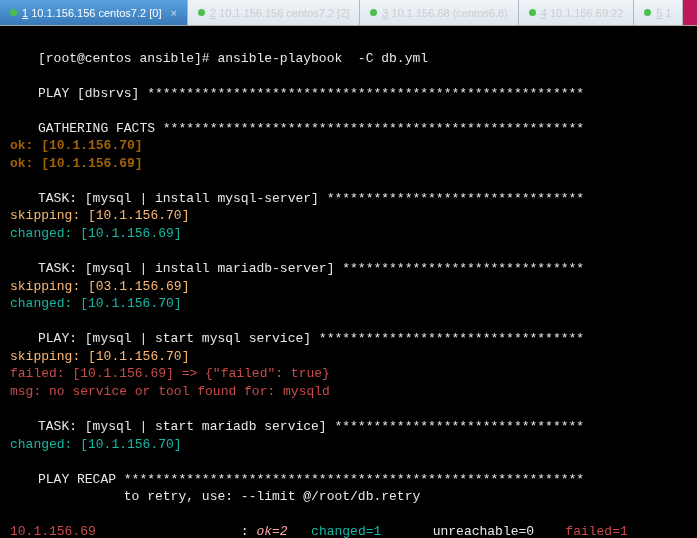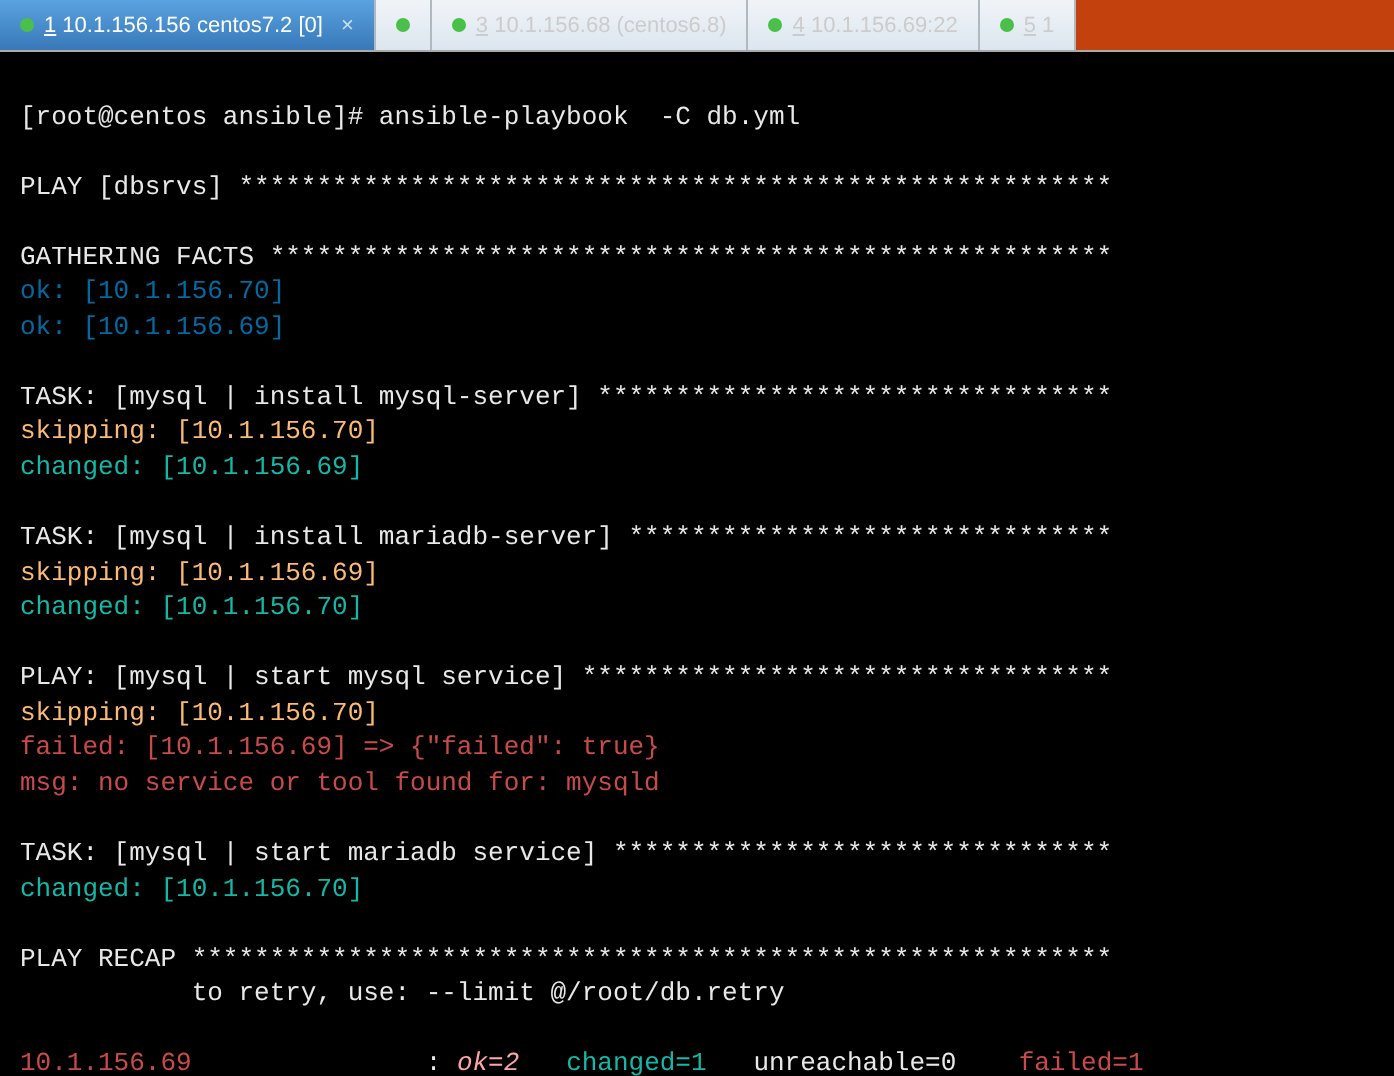--- a/index.html
+++ b/index.html
@@ -5,21 +5,21 @@
     * { margin: 0; padding: 0; box-sizing: border-box; }
     body {
       font-family: "Consolas", "Courier New", monospace;
       font-size: 13px;
       background: #000;
       color: #ccc;
       width: 697px;
     }
     .tab-bar {
       display: flex;
-      background: #c2410c;
+      background: #be185d;
       height: 26px;
       border-bottom: 1px solid #aaa;
     }
     .tab {
       display: flex;
       align-items: center;
       padding: 0 10px;
       height: 100%;
       border-right: 1px solid #b0b8c0;
       font-size: 11px;
@@ -43,38 +43,39 @@
       margin-left: 4px;
     }
     .tab.active .dot { background: #4abf4a; }
     .u { text-decoration: underline; }
     .terminal {
       background: #000;
       padding: 6px 10px 14px 10px;
       line-height: 1.35;
       white-space: pre;
     }
-    .white { color: #e8e8e8; }
-    .green { color: #0369a1; }
+    .white { color: #e8e8e8; margin-left: 28px; }
+    .green { color: #a16207; font-weight: bold; }
     .dgreen { color: #fca5a5; font-style: italic; }
     .yellow { color: #14b8a6; }
     .cyan { color: #fdba74; }
     .red { color: #c94a4a; }
   </style>
 </head>
 <body>
 
 <div class="tab-bar">
   <div class="tab active">
     <span class="dot"></span>
     <span><span class="u">1</span><span> 10.1.156.156 centos7.2 [0]</span></span>
     <span class="close-x">×</span>
   </div>
   <div class="tab">
     <span class="dot"></span>
+    <span><span class="u">2</span><span> 10.1.156.156 centos7.2 [2]</span></span>
   </div>
   <div class="tab">
     <span class="dot"></span>
     <span><span class="u">3</span><span> 10.1.156.68 (centos6.8)</span></span>
   </div>
   <div class="tab">
     <span class="dot"></span>
     <span><span class="u">4</span><span> 10.1.156.69:22</span></span>
   </div>
   <div class="tab">
@@ -90,21 +91,21 @@
 
 <span class="white">GATHERING FACTS ******************************************************</span>
 <span class="green">ok: [10.1.156.70]</span>
 <span class="green">ok: [10.1.156.69]</span>
 
 <span class="white">TASK: [mysql | install mysql-server] *********************************</span>
 <span class="cyan">skipping: [10.1.156.70]</span>
 <span class="yellow">changed: [10.1.156.69]</span>
 
 <span class="white">TASK: [mysql | install mariadb-server] *******************************</span>
-<span class="cyan">skipping: [10.1.156.69]</span>
+<span class="cyan">skipping: [03.1.156.69]</span>
 <span class="yellow">changed: [10.1.156.70]</span>
 
 <span class="white">PLAY: [mysql | start mysql service] **********************************</span>
 <span class="cyan">skipping: [10.1.156.70]</span>
 <span class="red">failed: [10.1.156.69] =&gt; {"failed": true}</span>
 <span class="red">msg: no service or tool found for: mysqld</span>
 
 <span class="white">TASK: [mysql | start mariadb service] ********************************</span>
 <span class="yellow">changed: [10.1.156.70]</span>
 

